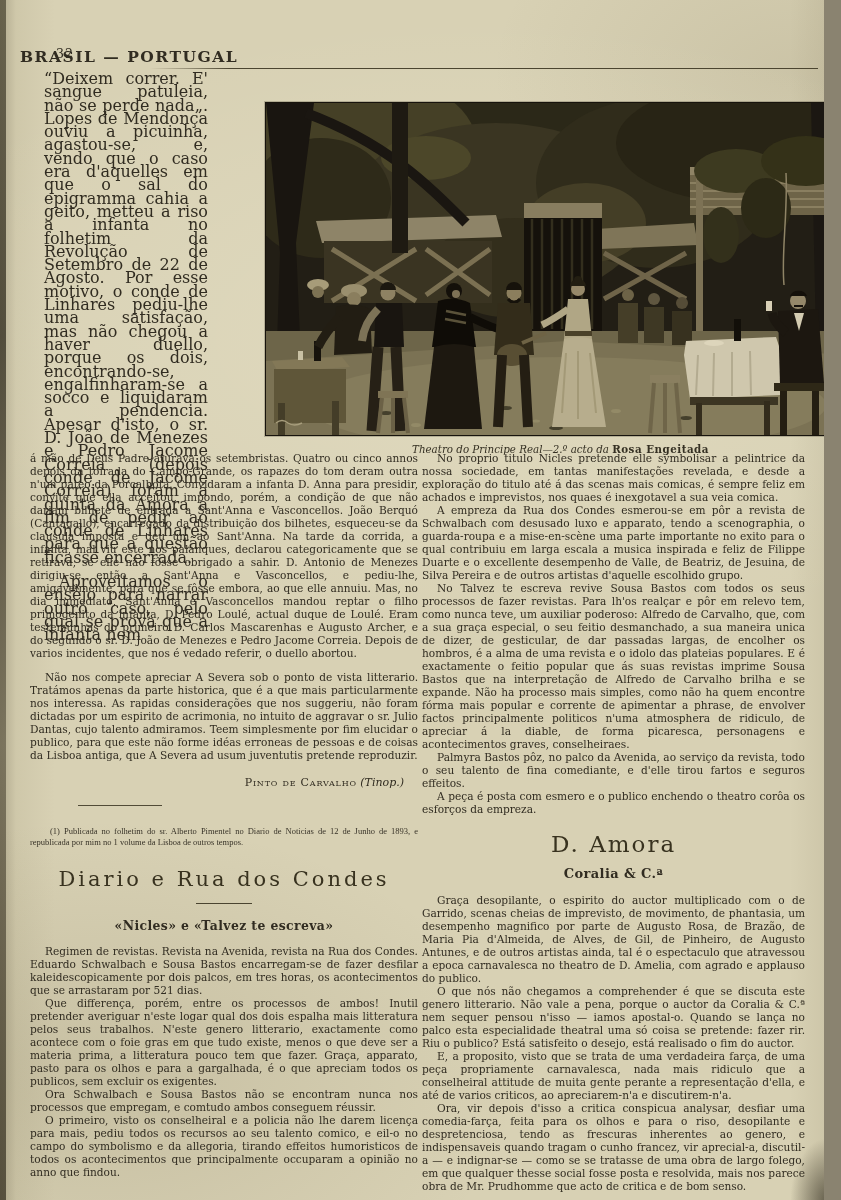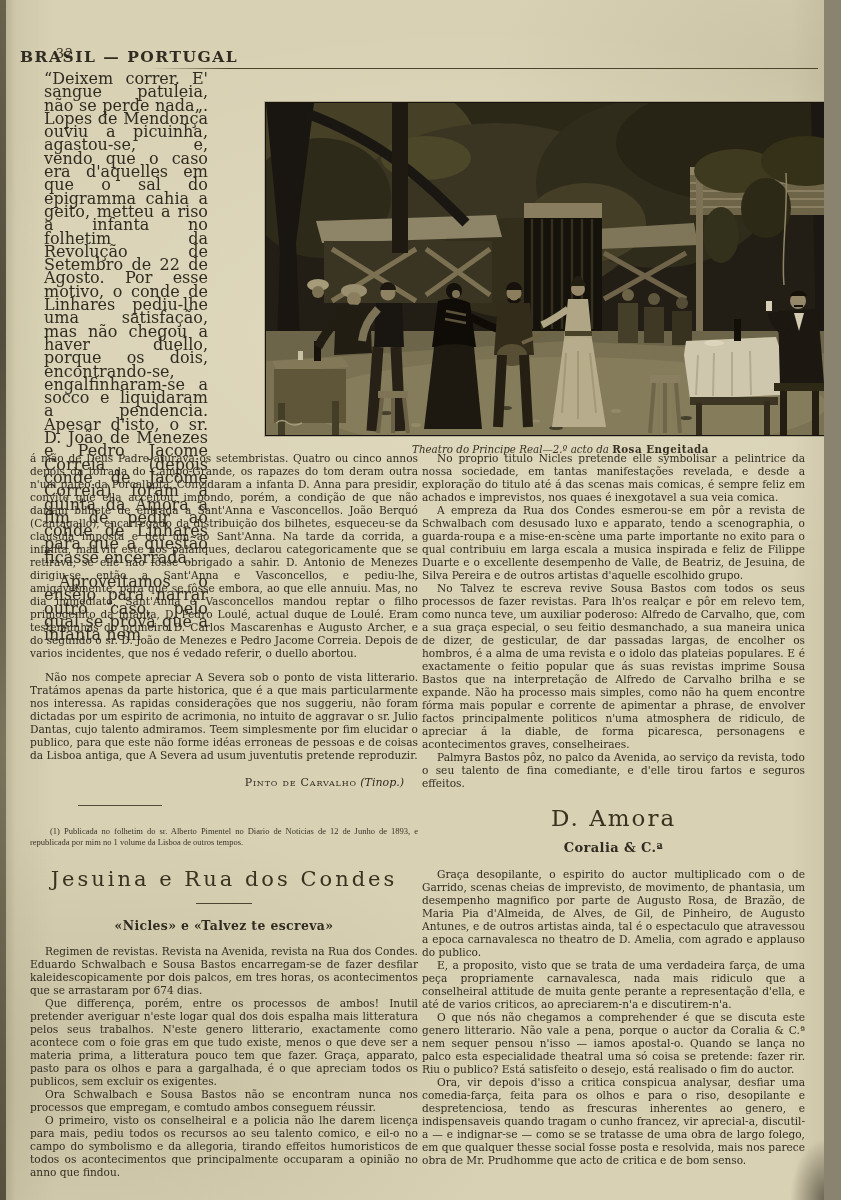--- a/index.html
+++ b/index.html
@@ -232,34 +232,35 @@
   <div class="columns">
     <div class="col col-left">
       <p>á mão de Deus Padre aturava os setembristas. Quatro ou cinco annos depois da toirada do Campo-Grande, os rapazes do tom deram outra n'um pateo da Porcalhota. Convidaram a infanta D. Anna para presidir, convite que ella acceitou, impondo, porém, a condição de que não dariam bilhete de entrada a Sant'Anna e Vasconcellos. João Berquó (Cantagallo), encarregado da distribuição dos bilhetes, esqueceu-se da clausula imposta e deu um ao Sant'Anna. Na tarde da corrida, a infanta, mal viu este nos palanques, declarou categoricamente que se retirava, se elle não fôsse obrigado a sahir. D. Antonio de Menezes dirigiu-se então a Sant'Anna e Vasconcellos, e pediu-lhe, amigavelmente, para que se fôsse embora, ao que elle annuiu. Mas, no dia immediato, Sant'Anna e Vasconcellos mandou reptar o filho primogenito da infanta, D. Pedro Loulé, actual duque de Loulé. Eram testemunhas do primeiro D. Carlos Mascarenhas e Augusto Archer, e do segundo o sr. D. João de Menezes e Pedro Jacome Correia. Depois de varios incidentes, que nos é vedado referir, o duello abortou.</p>
       <p class="indent gap">Não nos compete apreciar A Severa sob o ponto de vista litterario. Tratámos apenas da parte historica, que é a que mais particularmente nos interessa. As rapidas considerações que nos suggeriu, não foram dictadas por um espirito de acrimonia, no intuito de aggravar o sr. Julio Dantas, cujo talento admiramos. Teem simplesmente por fim elucidar o publico, para que este não forme idéas erroneas de pessoas e de coisas da Lisboa antiga, que A Severa ad usum juventutis pretende reproduzir.</p>
       <p class="signature">
         <span class="sig-name">Pinto de Carvalho</span>
         <span class="sig-note">(Tinop.)</span>
       </p>
       <div class="foot-rule"></div>
       <p class="footnote">(1) Publicada no folhetim do sr. Alberto Pimentel no Diario de Noticias de 12 de Junho de 1893, e republicada por mim no 1 volume da Lisboa de outros tempos.</p>
-      <h2 class="deco-title">Jesuina e Rua dos Condes</h2>
+      <h2 class="deco-title">Diario e Rua dos Condes</h2>
       <div class="title-rule"></div>
       <h3 class="sub-title">«Nicles» e «Talvez te escreva»</h3>
-      <p class="indent">Regimen de revistas. Revista na Avenida, revista na Rua dos Condes. Eduardo Schwalbach e Sousa Bastos encarregam-se de fazer desfilar kaleidescopicamente por dois palcos, em tres horas, os acontecimentos que se arrastaram por 674 dias.</p>
+      <p class="indent">Regimen de revistas. Revista na Avenida, revista na Rua dos Condes. Eduardo Schwalbach e Sousa Bastos encarregam-se de fazer desfilar kaleidescopicamente por dois palcos, em tres horas, os acontecimentos que se arrastaram por 521 dias.</p>
       <p class="indent">Que differença, porém, entre os processos de ambos! Inutil pretender averiguar n'este logar qual dos dois espalha mais litteratura pelos seus trabalhos. N'este genero litterario, exactamente como acontece com o foie gras em que tudo existe, menos o que deve ser a materia prima, a litteratura pouco tem que fazer. Graça, apparato, pasto para os olhos e para a gargalhada, é o que apreciam todos os publicos, sem excluir os exigentes.</p>
       <p class="indent">Ora Schwalbach e Sousa Bastos não se encontram nunca nos processos que empregam, e comtudo ambos conseguem réussir.</p>
       <p class="indent">O primeiro, visto os conselheiral e a policia não lhe darem licença para mais, pediu todos os recursos ao seu talento comico, e eil-o no campo do symbolismo e da allegoria, tirando effeitos humoristicos de todos os acontecimentos que principalmente occuparam a opinião no anno que findou.</p>
     </div>
     <div class="col col-right">
       <p class="indent">No proprio titulo Nicles pretende elle symbolisar a pelintrice da nossa sociedade, em tantas manifestações revelada, e desde a exploração do titulo até á das scenas mais comicas, é sempre feliz em achados e imprevistos, nos quaes é inexgotavel a sua veia comica.</p>
       <p class="indent">A empreza da Rua dos Condes esmerou-se em pôr a revista de Schwalbach com desusado luxo e apparato, tendo a scenographia, o guarda-roupa e a mise-en-scène uma parte importante no exito para o qual contribuiu em larga escala a musica inspirada e feliz de Filippe Duarte e o excellente desempenho de Valle, de Beatriz, de Jesuina, de Silva Pereira e de outros artistas d'aquelle escolhido grupo.</p>
       <p class="indent">No Talvez te escreva revive Sousa Bastos com todos os seus processos de fazer revistas. Para lh'os realçar e pôr em relevo tem, como nunca teve, um auxiliar poderoso: Alfredo de Carvalho, que, com a sua graça especial, o seu feitio desmanchado, a sua maneira unica de dizer, de gesticular, de dar passadas largas, de encolher os hombros, é a alma de uma revista e o idolo das plateias populares. E é exactamente o feitio popular que ás suas revistas imprime Sousa Bastos que na interpretação de Alfredo de Carvalho brilha e se expande. Não ha processo mais simples, como não ha quem encontre fórma mais popular e corrente de apimentar a phrase, de envolver factos principalmente politicos n'uma atmosphera de ridiculo, de apreciar á la diable, de forma picaresca, personagens e acontecimentos graves, conselheiraes.</p>
       <p class="indent">Palmyra Bastos pôz, no palco da Avenida, ao serviço da revista, todo o seu talento de fina comediante, e d'elle tirou fartos e seguros effeitos.</p>
+      <p class="indent">A peça é posta com esmero e o publico enchendo o theatro corôa os esforços da empreza.</p>
       <h2 class="deco-title amelia">D. Amora</h2>
       <h3 class="sub-title coralia">Coralia &amp; C.ª</h3>
       <p class="indent">Graça desopilante, o espirito do auctor multiplicado com o de Garrido, scenas cheias de imprevisto, de movimento, de phantasia, um desempenho magnifico por parte de Augusto Rosa, de Brazão, de Maria Pia d'Almeida, de Alves, de Gil, de Pinheiro, de Augusto Antunes, e de outros artistas ainda, tal é o espectaculo que atravessou a epoca carnavalesca no theatro de D. Amelia, com agrado e applauso do publico.</p>
+      <p class="indent">O que nós não chegamos a comprehender é que se discuta este genero litterario. Não vale a pena, porque o auctor da Coralia &amp; C.ª nem sequer pensou n'isso — iamos apostal-o. Quando se lança no palco esta especialidade theatral uma só coisa se pretende: fazer rir. Riu o publico? Está satisfeito o desejo, está realisado o fim do auctor.</p>
       <p class="indent">E, a proposito, visto que se trata de uma verdadeira farça, de uma peça propriamente carnavalesca, nada mais ridiculo que a conselheiral attitude de muita gente perante a representação d'ella, e até de varios criticos, ao apreciarem-n'a e discutirem-n'a.</p>
-      <p class="indent">O que nós não chegamos a comprehender é que se discuta este genero litterario. Não vale a pena, porque o auctor da Coralia &amp; C.ª nem sequer pensou n'isso — iamos apostal-o. Quando se lança no palco esta especialidade theatral uma só coisa se pretende: fazer rir. Riu o publico? Está satisfeito o desejo, está realisado o fim do auctor.</p>
       <p class="indent">Ora, vir depois d'isso a critica conspicua analysar, desfiar uma comedia-farça, feita para os olhos e para o riso, desopilante e despretenciosa, tendo as frescuras inherentes ao genero, e indispensaveis quando tragam o cunho francez, vir aprecial-a, discutil-a — e indignar-se — como se se tratasse de uma obra de largo folego, em que qualquer thesse social fosse posta e resolvida, mais nos parece obra de Mr. Prudhomme que acto de critica e de bom senso.</p>
     </div>
   </div>
 </div>
 
 </body></html>

